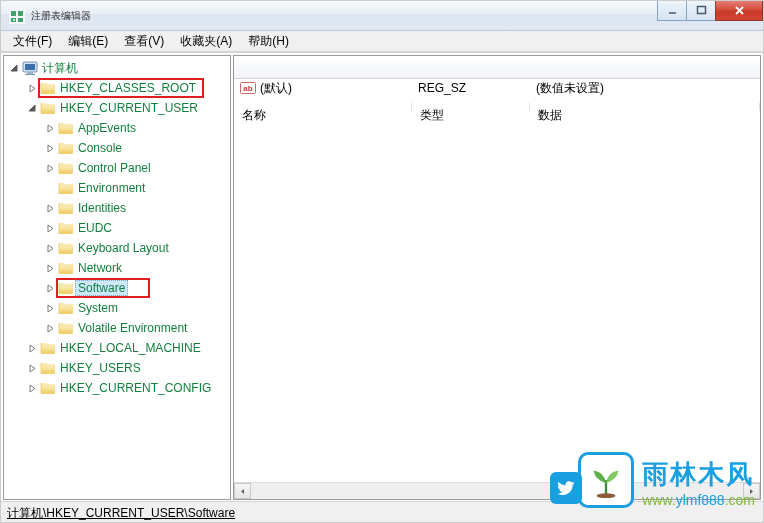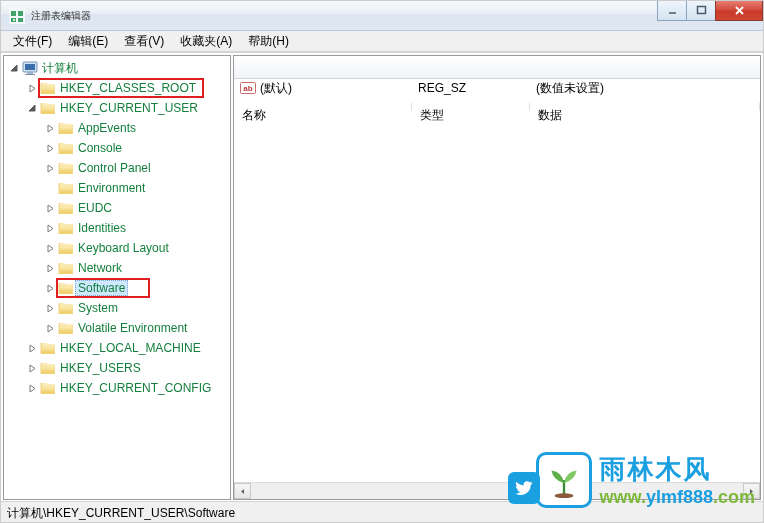--- a/index.html
+++ b/index.html
@@ -47,28 +47,28 @@
 .list-row { display: flex; height: 18px; align-items: center; font-size: 12px; }
 .list-row .cell { padding: 0 6px; display: flex; align-items: center; }
 .list-row .cell-name { width: 178px; }
 .list-row .cell-type { width: 118px; }
 .value-icon { width: 16px; height: 16px; margin-right: 4px; flex-shrink: 0; }
 .list-scroll { height: 17px; background: #f0f0f0; border-top: 1px solid #dcdcdc; display: flex; }
 .scroll-btn { width: 17px; background: linear-gradient(to bottom,#f6f6f6,#e6e6e6); border: 1px solid #c9c9c9; display:flex; align-items:center; justify-content:center; }
 .scroll-track { flex: 1; background: #efefef; }
 
 
-.statusbar { height: 21px; border-top: 1px solid #d4d4d4; background: #f0f0f0; font-size: 12px; padding: 3px 6px; position: absolute; bottom: 0; left: 0; right: 0; }
+.statusbar { height: 21px; border-top: 1px solid #d4d4d4; background: #f0f0f0; font-size: 12px; padding: 3px 6px; position: absolute; bottom: 0; left: 0; right: 0; text-decoration: underline; }
 
 
 .watermark { position: absolute; bottom: 14px; right: 8px; display: flex; align-items: flex-end; gap: 8px; pointer-events: none; }
 .wm-logo { width: 56px; height: 56px; border: 3px solid #1a9fe0; border-radius: 10px; background: #fff; display: flex; align-items: center; justify-content: center; }
 .wm-text { font-family: "SimHei", sans-serif; display:flex; flex-direction:column; align-items:flex-start; }
 .wm-text .cn { font-size: 26px; color: #1a9fe0; font-weight: bold; letter-spacing: 2px; }
-.wm-text .url { display:flex; font-size: 18px; font-weight: bold; }
+.wm-text .url { display:flex; font-size: 14px; font-weight: normal; }
 .wm-text .url .g { color: #7fb93c; }
 .wm-text .url .b { color: #1a9fe0; }
 .wm-bird { position: absolute; left: -28px; bottom: 4px; width: 32px; height: 32px; background: #1a9fe0; border-radius: 6px; display:flex; align-items:center; justify-content:center; }
 </style>
 </head>
 <body>
 
 <svg width="0" height="0" style="position:absolute">
   <defs>
     <g id="folder-icon">
@@ -224,32 +224,32 @@
       </div>
       <div class="tree-node" style="padding-left:40px">
         <span class="expander collapsed">
             <svg viewBox="0 0 9 9">
               <path d="M2 1 L7 4.5 L2 8 Z"></path>
             </svg>
           </span>
         <svg class="tree-icon" viewBox="0 0 16 16">
             <use href="#folder-icon"></use>
           </svg>
+        <span class="tree-label">Identities</span>
+      </div>
+      <div class="tree-node" style="padding-left:40px">
+        <span class="expander collapsed">
+            <svg viewBox="0 0 9 9">
+              <path d="M2 1 L7 4.5 L2 8 Z"></path>
+            </svg>
+          </span>
+        <svg class="tree-icon" viewBox="0 0 16 16">
+            <use href="#folder-icon"></use>
+          </svg>
         <span class="tree-label">EUDC</span>
-      </div>
-      <div class="tree-node" style="padding-left:40px">
-        <span class="expander collapsed">
-            <svg viewBox="0 0 9 9">
-              <path d="M2 1 L7 4.5 L2 8 Z"></path>
-            </svg>
-          </span>
-        <svg class="tree-icon" viewBox="0 0 16 16">
-            <use href="#folder-icon"></use>
-          </svg>
-        <span class="tree-label">Identities</span>
       </div>
       <div class="tree-node" style="padding-left:40px">
         <span class="expander collapsed">
             <svg viewBox="0 0 9 9">
               <path d="M2 1 L7 4.5 L2 8 Z"></path>
             </svg>
           </span>
         <svg class="tree-icon" viewBox="0 0 16 16">
             <use href="#folder-icon"></use>
           </svg>

